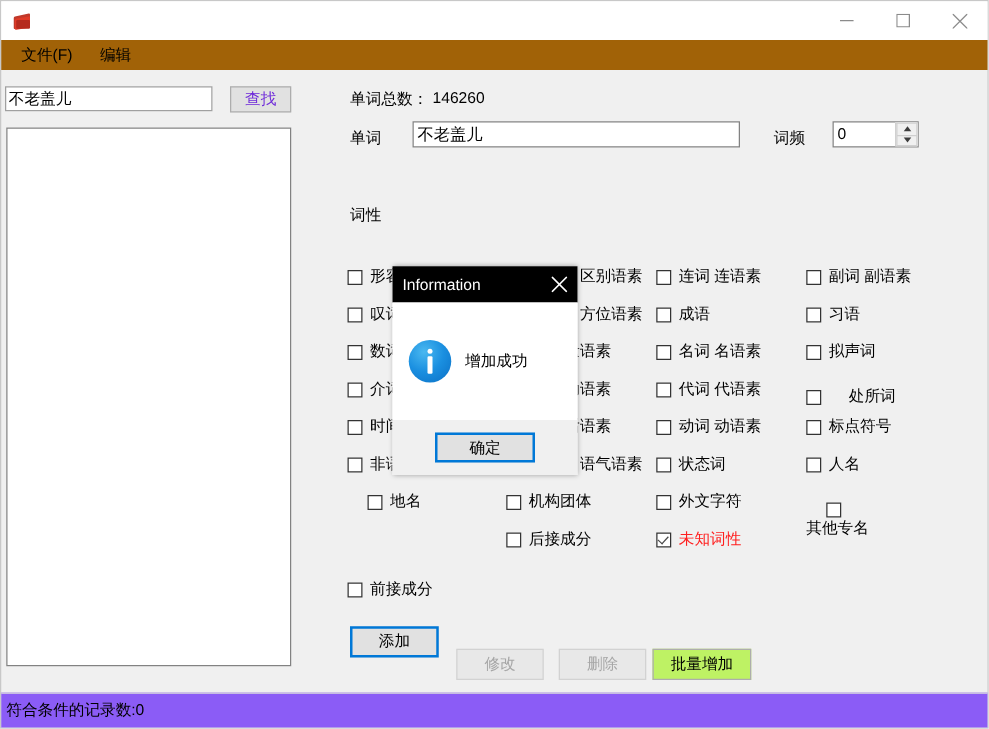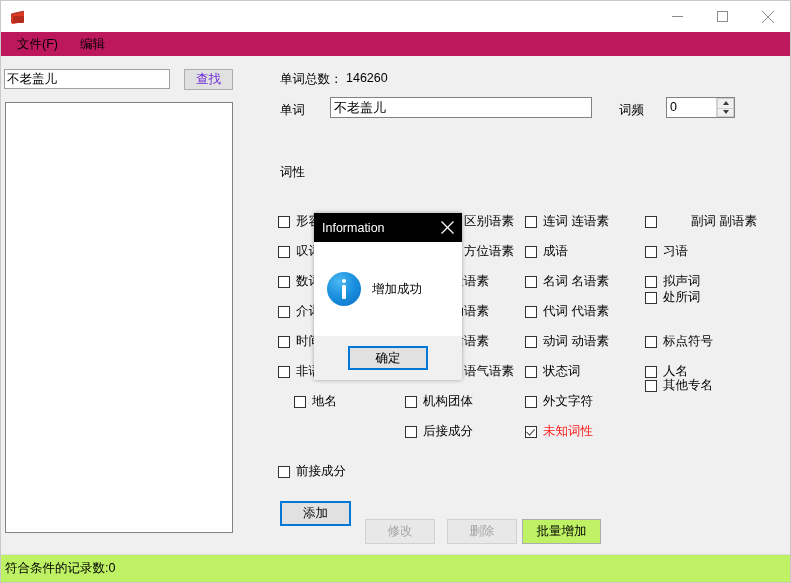--- a/index.html
+++ b/index.html
@@ -51,21 +51,21 @@
   .win-btn {
     width: 45px; height: 31px; display: flex;
     align-items: center; justify-content: center;
     color: #8b8b8b;
   }
   .win-btn svg { display: block; }
 
   
   .menubar {
     position: absolute; left: 0; top: 31px; width: 100%; height: 24px;
-    background: #be185d;
+    background: #a16207;
     display: flex; align-items: center;
   }
   .menu-item {
     font-size: 12.5px; color: #000; padding: 3px 8px; margin-left: 6px;
     white-space: nowrap;
   }
   .menu-item:first-child { margin-left: 8px; }
 
   
   .search-input {
@@ -149,21 +149,21 @@
     color: #000;
   }
   .btn.focused {
     border: 2px solid #0078d7; background: #e1e1e1;
   }
   .btn.disabled { color: #a6a6a6; background: #e8e8e8; border-color: #d2d2d2; }
 
   
   .statusbar {
     position: absolute; left: 0; bottom: 0; width: 100%; height: 27px;
-    background: #bef264; border-top: 1px solid #dcdcdc;
+    background: #8b5cf6; border-top: 1px solid #dcdcdc;
     display: flex; align-items: center;
   }
   .statusbar .st-text { font-size: 12.5px; color: #000; margin-left: 4px; }
 
   
   .dialog {
     position: absolute; left: 313px; top: 212px; width: 148px; height: 167px;
     background: #ffffff; box-sizing: border-box;
     box-shadow: 0 0 4px rgba(0,0,0,0.35);
   }
@@ -355,45 +355,45 @@
         <span class="cb-text">状态词</span>
       </div>
       <div class="cb" style="left: 247px; top: 180px;">
         <span class="box"></span>
         <span class="cb-text">外文字符</span>
       </div>
       <div class="cb red" style="left: 247px; top: 210px;">
         <span class="box checked"></span>
         <span class="cb-text">未知词性</span>
       </div>
-      <div class="cb" style="left: 367px; top: 0px; gap: 28px;">
+      <div class="cb" style="left: 367px; top: 0px;">
         <span class="box"></span>
         <span class="cb-text">副词 副语素</span>
       </div>
       <div class="cb" style="left: 367px; top: 30px;">
         <span class="box"></span>
         <span class="cb-text">习语</span>
       </div>
       <div class="cb" style="left: 367px; top: 60px;">
         <span class="box"></span>
         <span class="cb-text">拟声词</span>
       </div>
-      <div class="cb" style="left: 367px; top: 76px;">
+      <div class="cb" style="left: 367px; top: 96px; gap: 16px;">
         <span class="box"></span>
         <span class="cb-text">处所词</span>
       </div>
       <div class="cb" style="left: 367px; top: 120px;">
         <span class="box"></span>
         <span class="cb-text">标点符号</span>
       </div>
       <div class="cb" style="left: 367px; top: 150px;">
         <span class="box"></span>
         <span class="cb-text">人名</span>
       </div>
-      <div class="cb" style="left: 367px; top: 164px;">
+      <div class="cb" style="left: 367px; top: 189px; flex-direction: column;">
         <span class="box"></span>
         <span class="cb-text">其他专名</span>
       </div>
     </div>
 
   <div>
       <div class="btn focused" style="left: 279px; top: 500px; width: 71px; text-align: center;">添加</div>
       <div class="btn disabled" style="left: 364px; top: 518px; width: 70px;">修改</div>
       <div class="btn disabled" style="left: 446px; top: 518px; width: 70px;">删除</div>
       <div class="btn" style="left: 521px; top: 518px; width: 79px;">批量增加</div>

